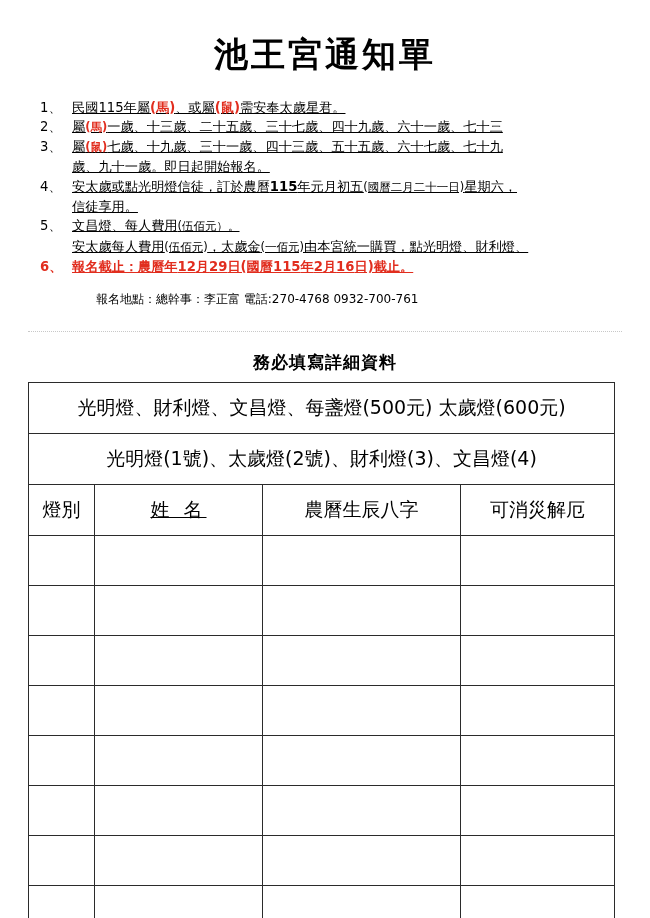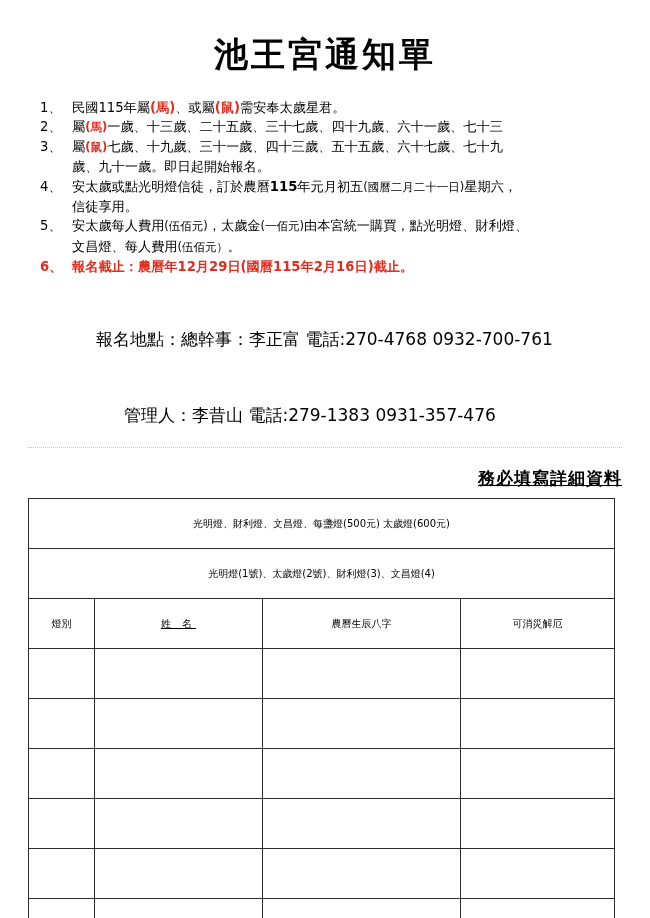--- a/index.html
+++ b/index.html
@@ -53,20 +53,21 @@
     width: 44px;
     flex: 0 0 44px;
     padding-left: 12px;
     box-sizing: border-box;
     font-size: 13.2px;
   }
   .notice-item .body {
     flex: 1 1 auto;
     padding-right: 14px;
     text-align: justify;
+    text-decoration: underline;
   }
   .red {
     color: #e12d1e;
     font-weight: 700;
   }
   .item-red, .item-red .num {
     color: #e12d1e;
     font-weight: 700;
   }
   .small-paren {
@@ -74,62 +75,60 @@
   }
   .bold {
     font-weight: 700;
   }
 
   
   .contact-block {
     padding-top: 14px;
   }
   .contact-line {
-    font-size: 17px;
+    font-size: 12px;
     line-height: 19px;
     padding-left: 68px;
-    margin-top: 40px;
   }
   .contact-line.second {
     padding-left: 96px;
     padding-top: 17px;
   }
 
   
   .dotted-divider {
     margin-top: 22px;
     border-top: 1px dotted #c8c8c8;
     height: 0;
     width: 100%;
   }
 
   
   .form-heading {
-    text-align: right;
+    text-align: center;
     font-size: 17px;
     font-weight: 700;
     letter-spacing: 1px;
     padding-top: 19px;
     padding-bottom: 8px;
-    text-decoration: underline;
   }
 
   table.reg-table {
     width: 586px;
     border-collapse: collapse;
     table-layout: fixed;
     margin: 0;
   }
   table.reg-table td {
     border: 1.3px solid #2b2b2b;
     padding: 12px;
     height: 25px;
     text-align: center;
     vertical-align: middle;
-    font-size: 10px;
+    font-size: 19px;
   }
   td.banner {
     height: 24px;
     font-size: 15px;
   }
   td.colhead {
     height: 26px;
     font-size: 15px;
   }
   td.empty-cell {
@@ -172,35 +171,34 @@
       <div class="notice-item">
         <div class="num">4、</div>
         <div class="body">
           <div><span>安太歲或點光明燈信徒，訂於農曆</span><span class="bold">115</span><span>年元月初五</span><span class="small-paren">(國曆二月二十一日)</span><span>星期六，</span></div>
           <div><span>信徒享用。</span></div>
         </div>
       </div>
       <div class="notice-item">
         <div class="num">5、</div>
         <div class="body">
+          <div><span>文昌燈、每人費用</span><span class="small-paren">(伍佰元）。</span></div>
           <div><span>安太歲每人費用</span><span class="small-paren">(伍佰元)</span><span>，太歲金</span><span class="small-paren">(一佰元)</span><span>由本宮統一購買，點光明燈、財利燈、</span></div>
-          <div><span>文昌燈、每人費用</span><span class="small-paren">(伍佰元）。</span></div>
         </div>
       </div>
       <div class="notice-item item-red">
         <div class="num">6、</div>
         <div class="body">
           <div><span>報名截止：農曆年</span><span class="bold">12</span><span>月</span><span class="bold">29</span><span>日(國曆</span><span class="bold">115</span><span>年</span><span class="bold">2</span><span>月</span><span class="bold">16</span><span>日)截止。</span></div>
         </div>
       </div>
     </div>
 
   <div class="contact-block">
     <div class="contact-line">報名地點：總幹事：李正富  電話:270-4768  0932-700-761</div>
-    <div class="contact-line second">管理人：李昔山  電話:279-1383  0931-357-476</div>
   </div>
 
   <div class="dotted-divider"></div>
 
   <div class="form-heading">務必填寫詳細資料</div>
 
   <table class="reg-table">
     <colgroup>
       <col class="col-a">
         <col class="col-b">

